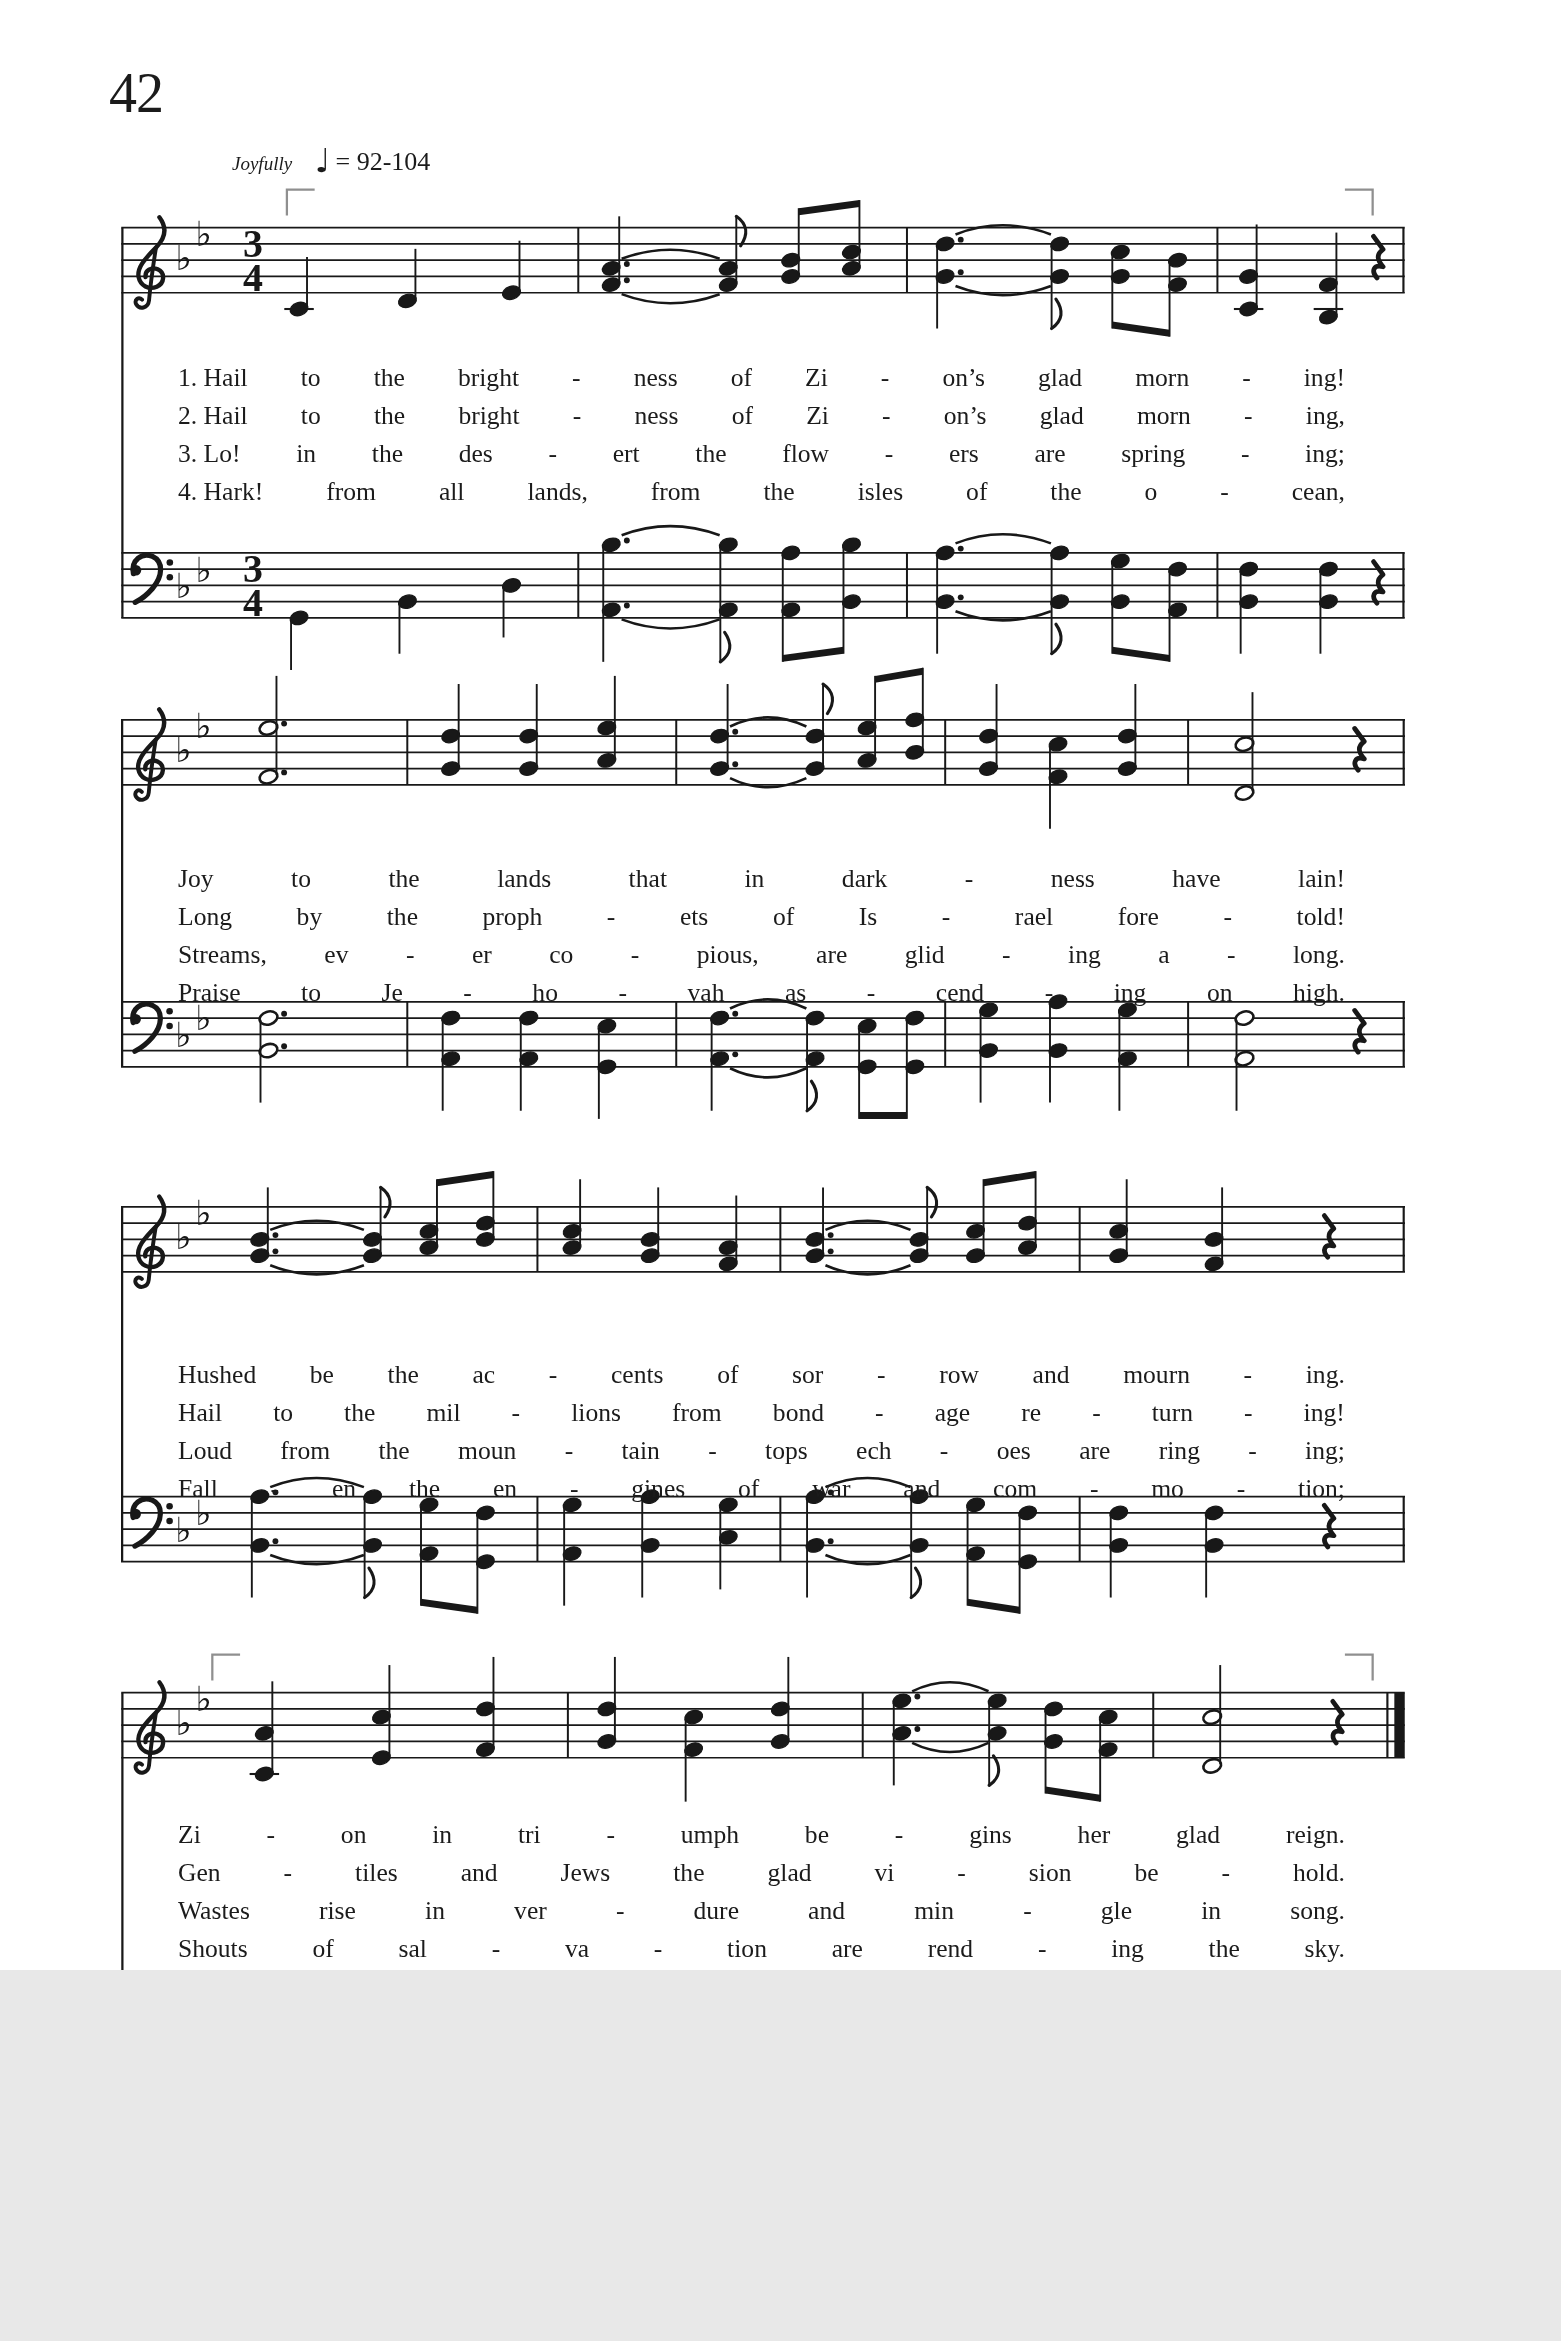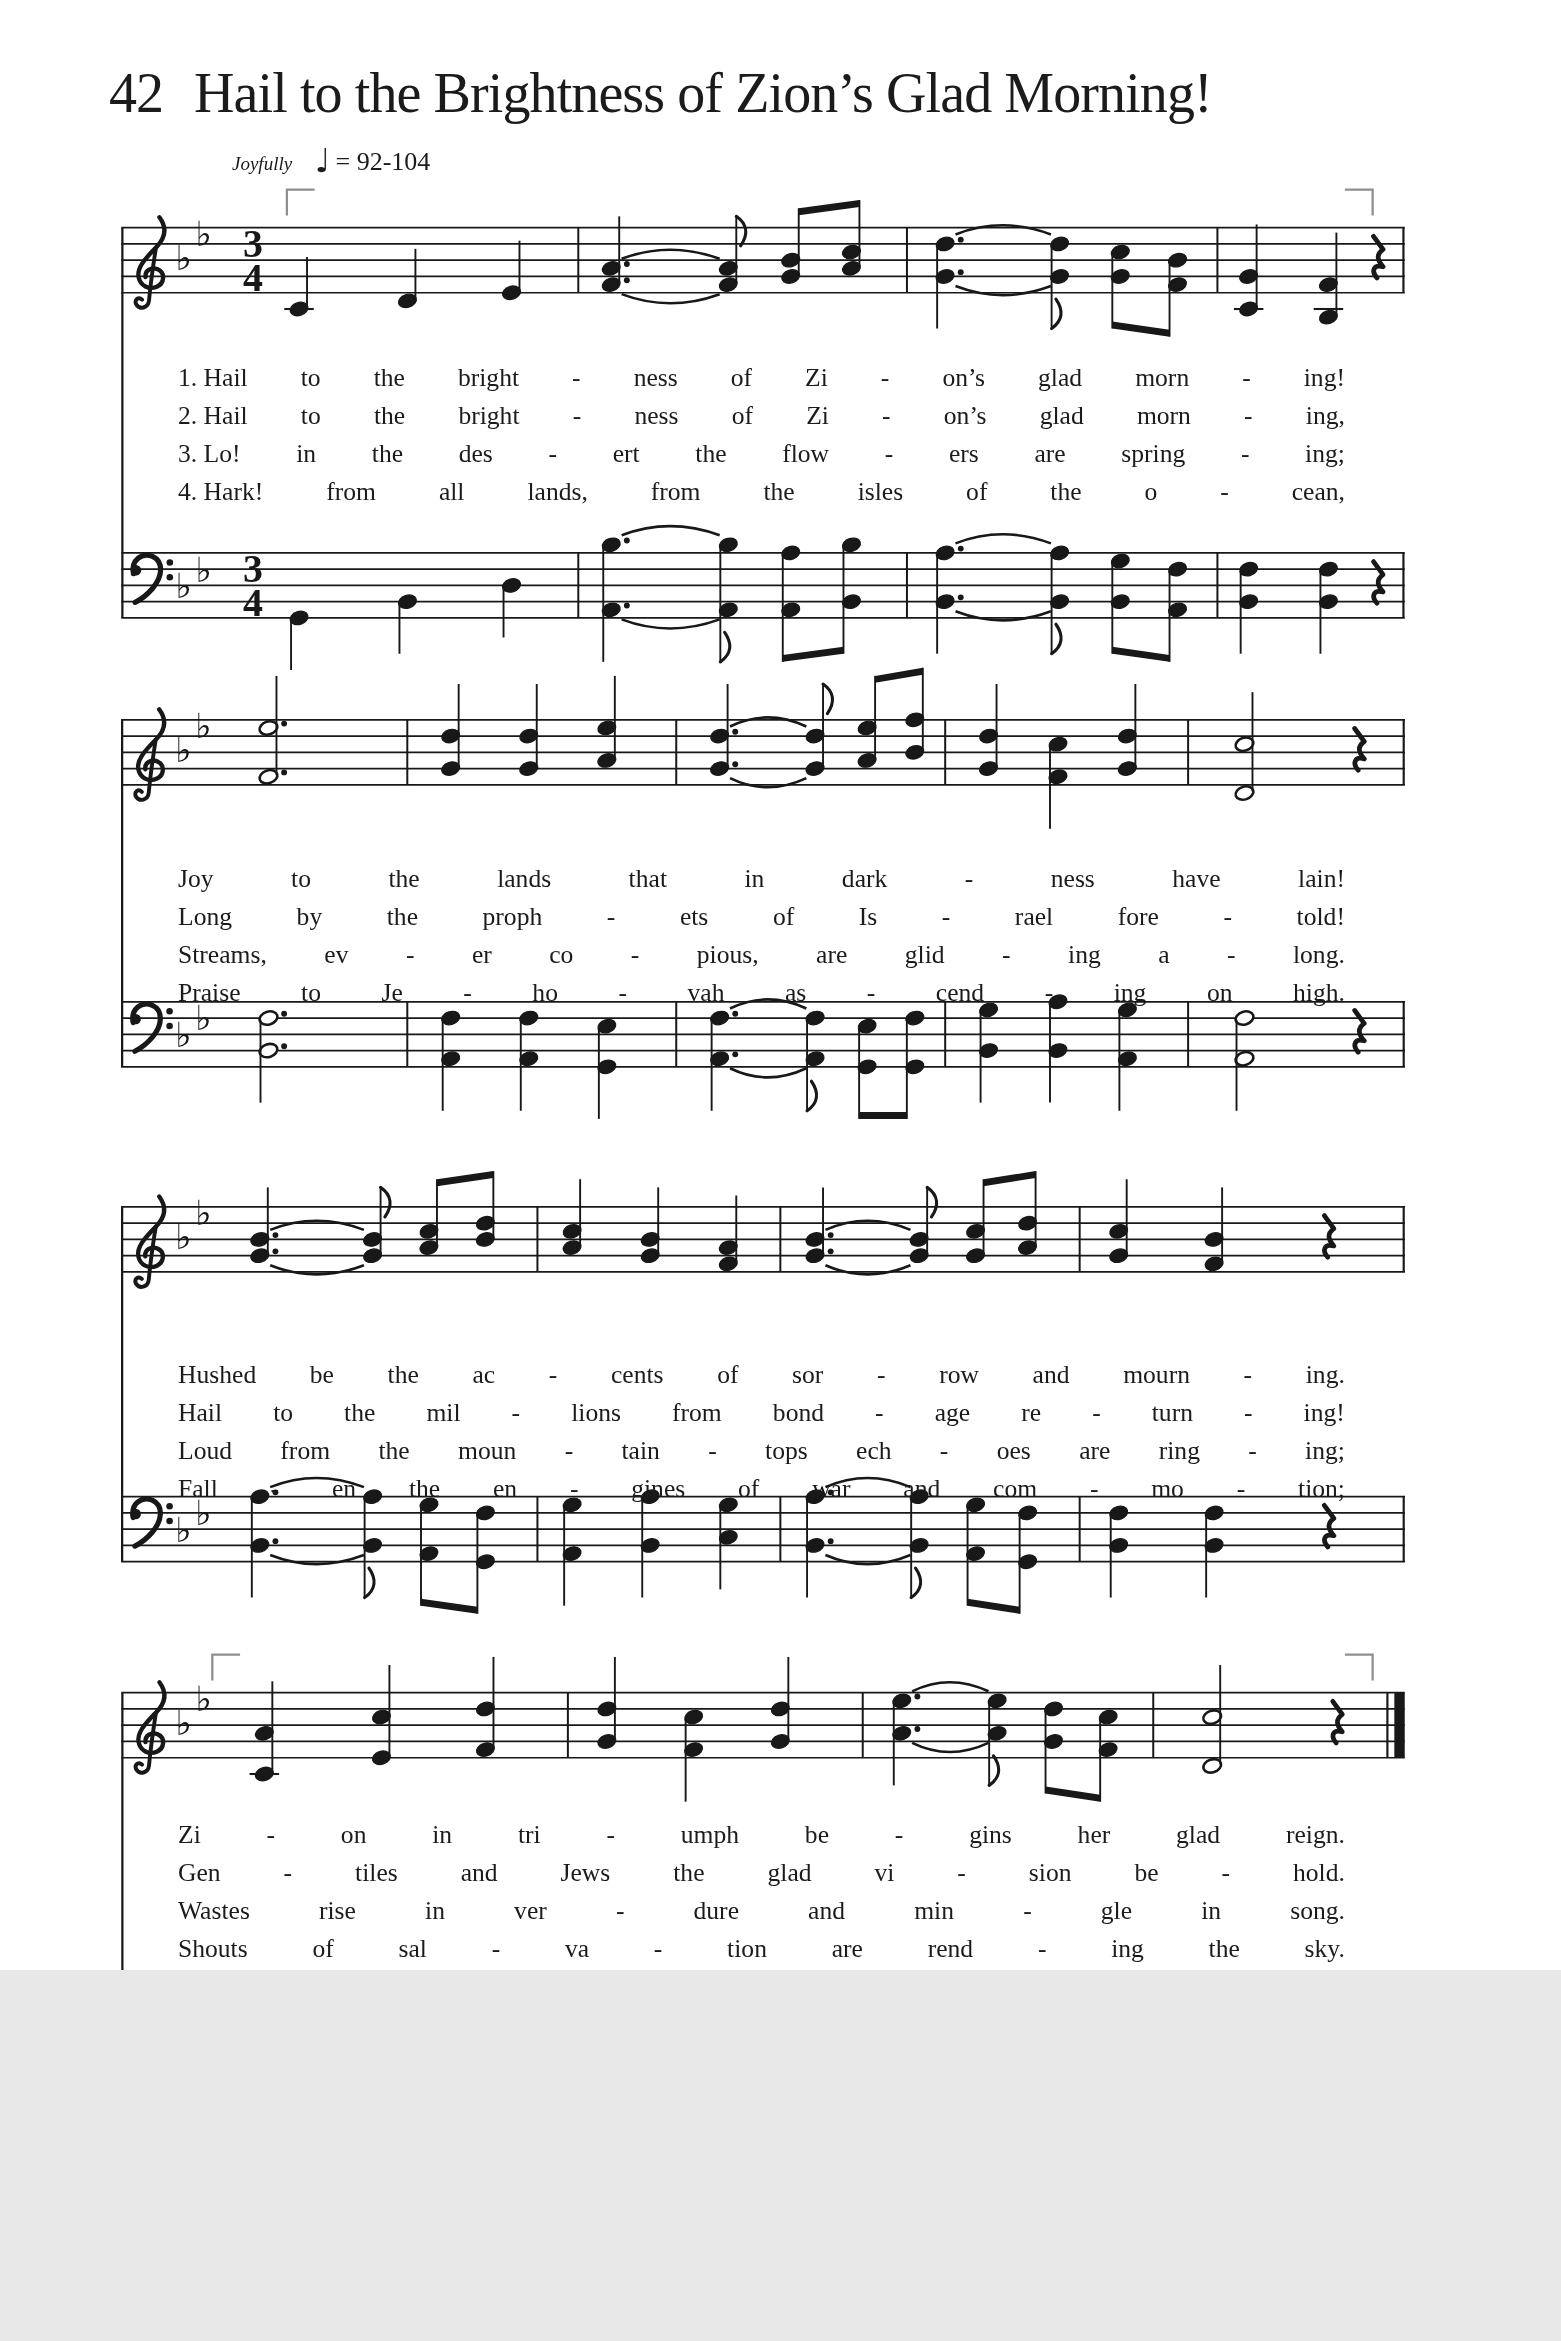--- a/index.html
+++ b/index.html
@@ -22,21 +22,20 @@
   .sys-svg { position:absolute; left:121px; overflow:visible; }
   #credits-left { left:121px; top:2134px; font-size:25px; line-height:35px; }
   #credits-right { right:164px; top:2134px; font-size:25px; line-height:35px; text-align:right; }
   .cred-label { font-style:italic; }
 </style>
 </head>
 <body>
 
 <div class="page">
   <div class="abs" id="hymn-number">42</div>
-  <div class="abs" id="page-title">Hail to the Brightness of Zion’s Glad Morning!</div>
 
   <div class="abs" id="tempo-row">
     <span id="tempo-style">Joyfully</span>
     <span id="tempo-note">♩</span>
     <span id="tempo-value">= 92-104</span>
   </div>
 
   <div id="systems">
       <svg class="sys-svg" width="1284" height="529" viewBox="0 -70 1480 610" style="top: 167px;">
         <line x1="1.3" y1="0" x2="1.3" y2="450" stroke="#181818" stroke-width="2.6"></line>

